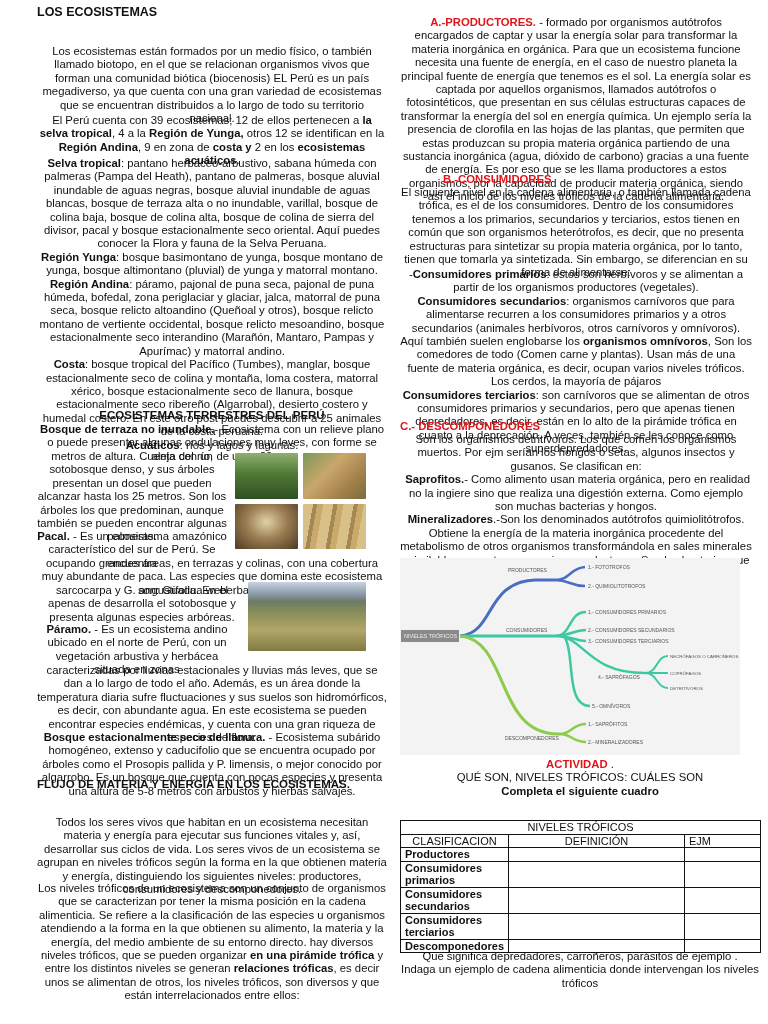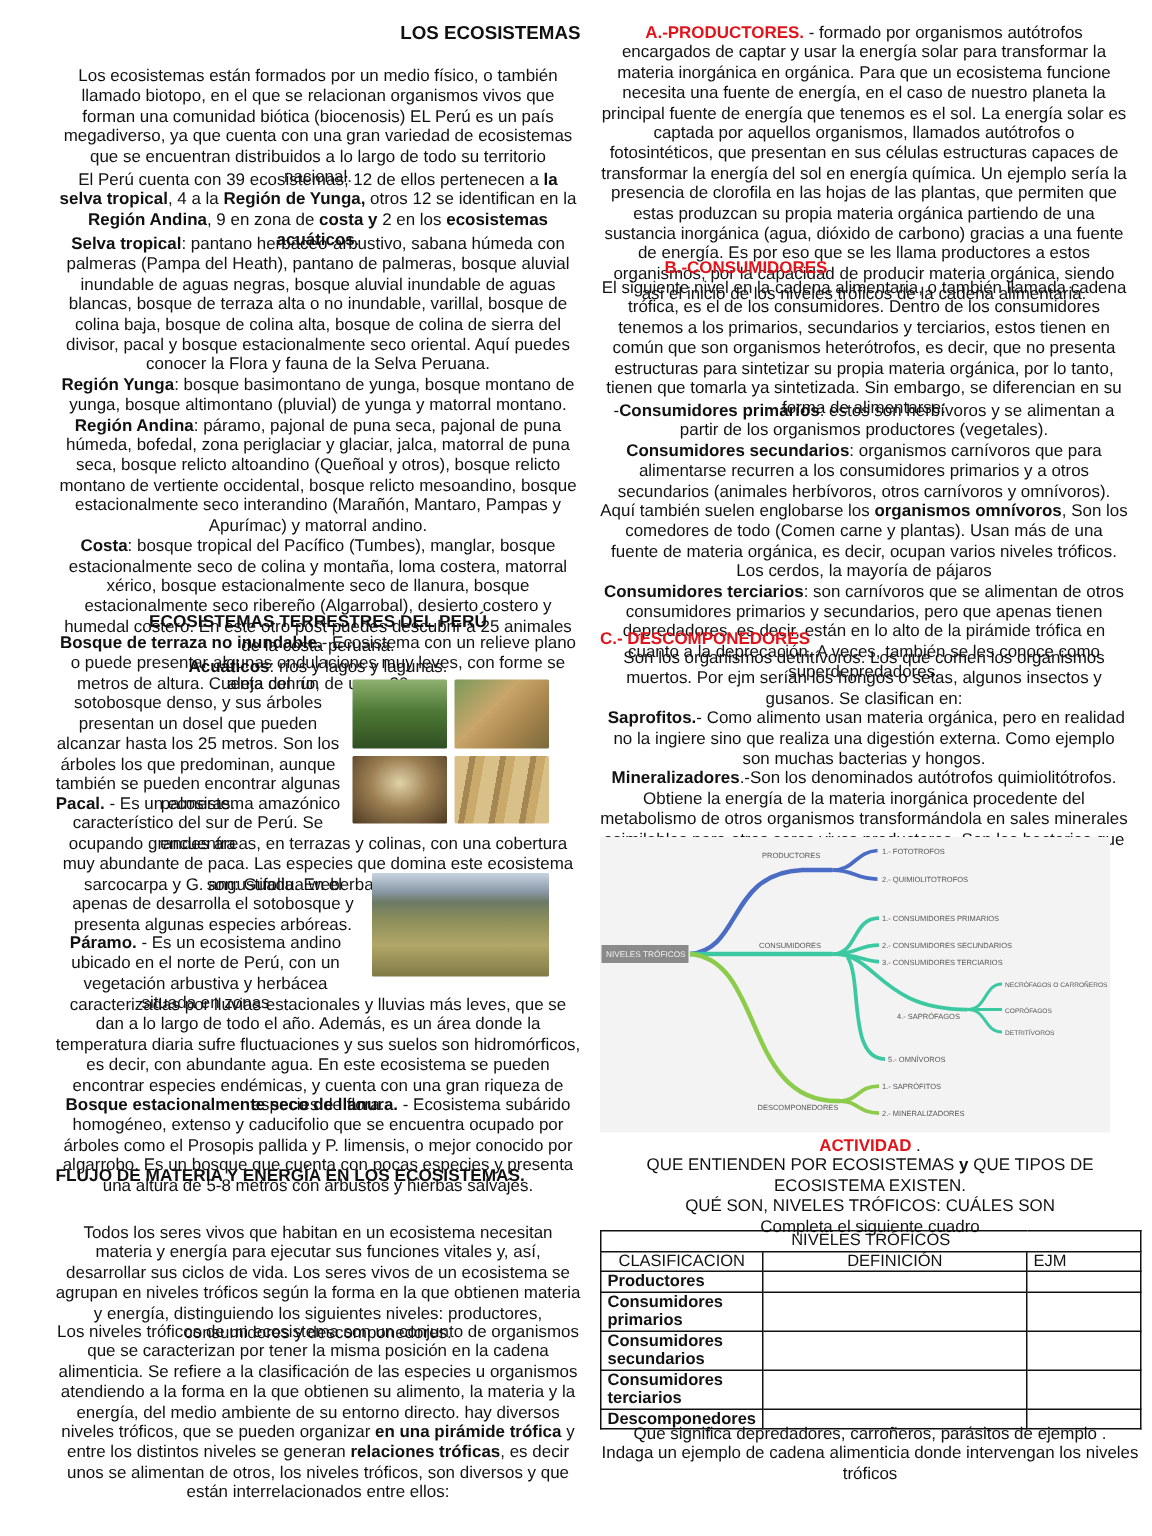--- a/index.html
+++ b/index.html
@@ -1,20 +1,20 @@
 <!DOCTYPE html>
 <html><head>
 <meta charset="utf-8">
 <style>
   * { box-sizing: border-box; margin: 0; padding: 0; }
   html, body { width: 768px; height: 1024px; background: #ffffff; overflow: hidden; }
   body { position: relative; font-family: "Liberation Sans", sans-serif; color: #111; font-size: 11.3px; line-height: 13.4px; }
   p { text-align: center; }
   b { font-weight: bold; }
-  .title { text-align: right; font-weight: bold; font-size: 12.5px; position: absolute; left: 37px; width: 350px; top: 16px; }
+  .title { text-align: left; font-weight: bold; font-size: 12.5px; position: absolute; left: 37px; width: 350px; top: 6px; }
   .red { color: #e0141b; font-weight: bold; }
   .abs { position: absolute; }
   .img { position: absolute; border-radius: 1px; overflow: hidden; }
   .diagram { position: absolute; left: 400px; top: 558px; width: 340px; height: 197px; background: #f3f3f3; }
   .diagram svg text { font-family: "Liberation Sans", sans-serif; font-size: 5px; fill: #555; }
   table.niv { position: absolute; left: 400px; top: 820px; width: 361px; border-collapse: collapse; font-size: 11px; line-height: 12.5px; }
   table.niv td, table.niv th { border: 1px solid #111; padding: 0 4px; vertical-align: top; }
   table.niv th { font-weight: normal; }
   table.niv td.cls { font-weight: bold; width: 98px; }
   table.niv td.def { width: 176px; }
@@ -119,23 +119,22 @@
     <text x="270" y="117" style="font-size:4.4px;">COPRÓFAGOS</text>
     <text x="270" y="132" style="font-size:4.4px;">DETRITÍVOROS</text>
     <text x="192" y="150">5.- OMNÍVOROS</text>
     <text x="188" y="168">1.- SAPRÓFITOS</text>
     <text x="188" y="186">2.- MINERALIZADORES</text>
   </svg>
 </div>
 
 <div class="abs" style="left:400px; top:758px; width:360px;">
   <p><span class="red">ACTIVIDAD</span><span> .</span></p>
-  <p><span>QUE ENTIENDEN POR ECOSISTEMAS </span><b>y</b><span> QUE TIPOS DE ECOSISTEMA EXISTEN.</span></p>
   <p>QUÉ SON, NIVELES TRÓFICOS: CUÁLES SON</p>
-  <p style="font-weight:normal;">Completa el siguiente cuadro</p>
+  <p style="font-weight:bold;">Completa el siguiente cuadro</p>
 </div>
 
 <table class="niv">
   <tbody>
       <tr>
     <th colspan="3" style="text-align:center;">NIVELES TRÓFICOS</th>
   </tr>
   <tr>
     <th style="text-align:center;">CLASIFICACION</th>
     <th style="text-align:center;">DEFINICIÓN</th>

